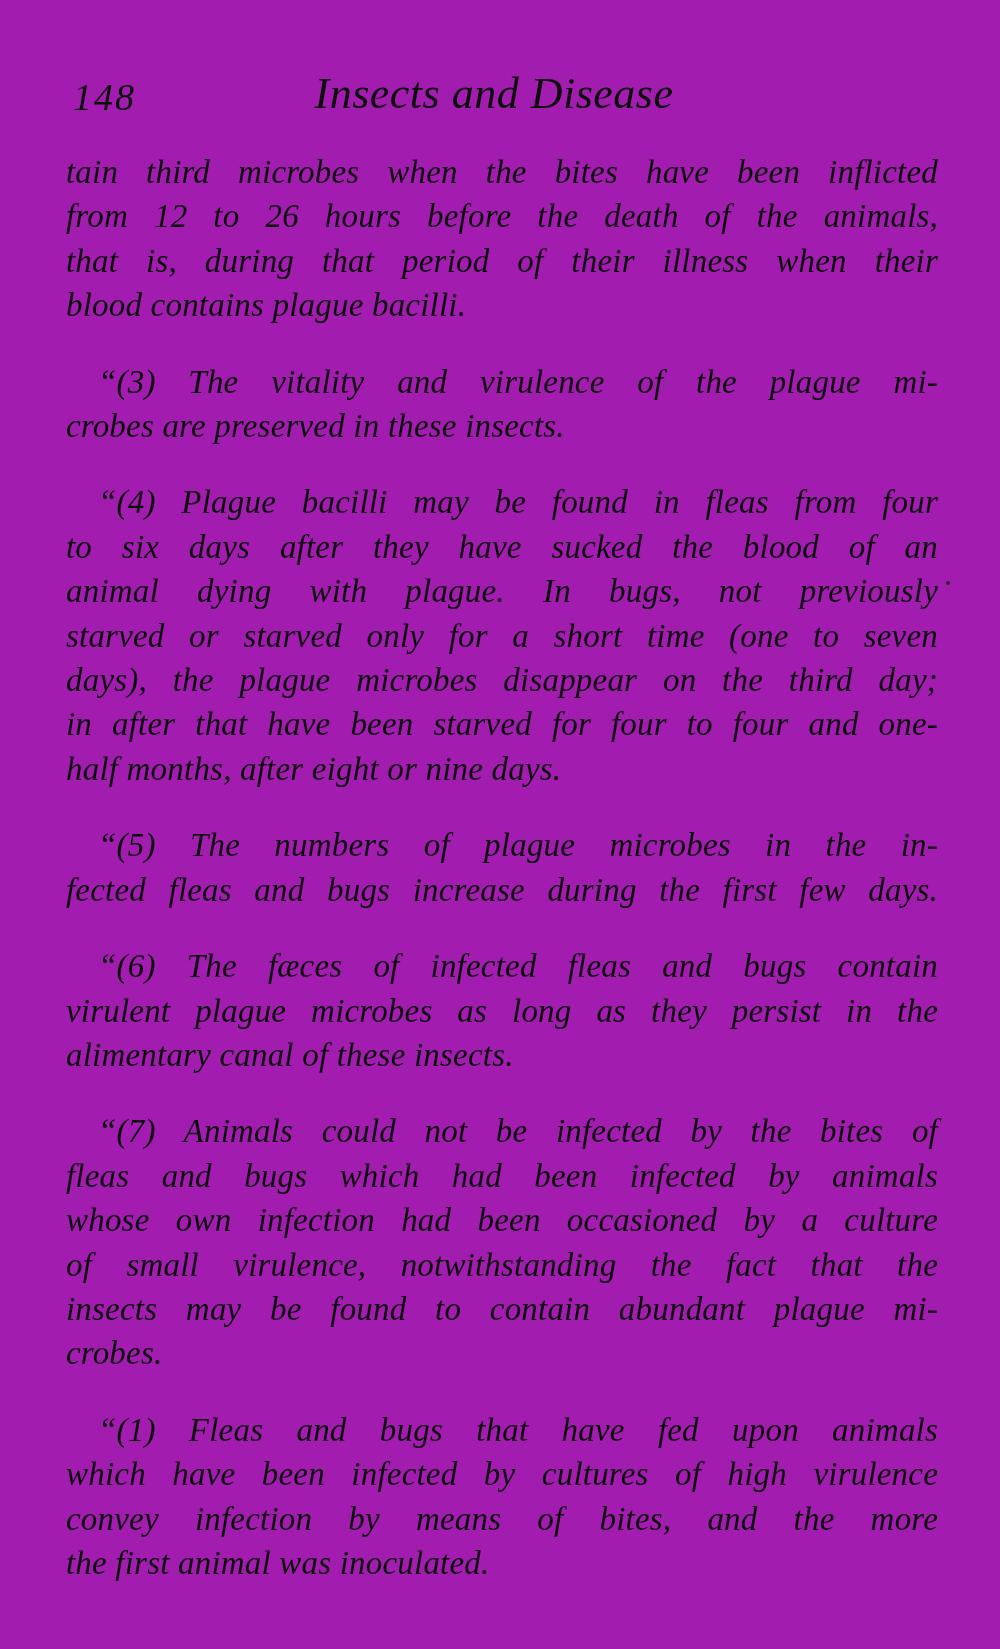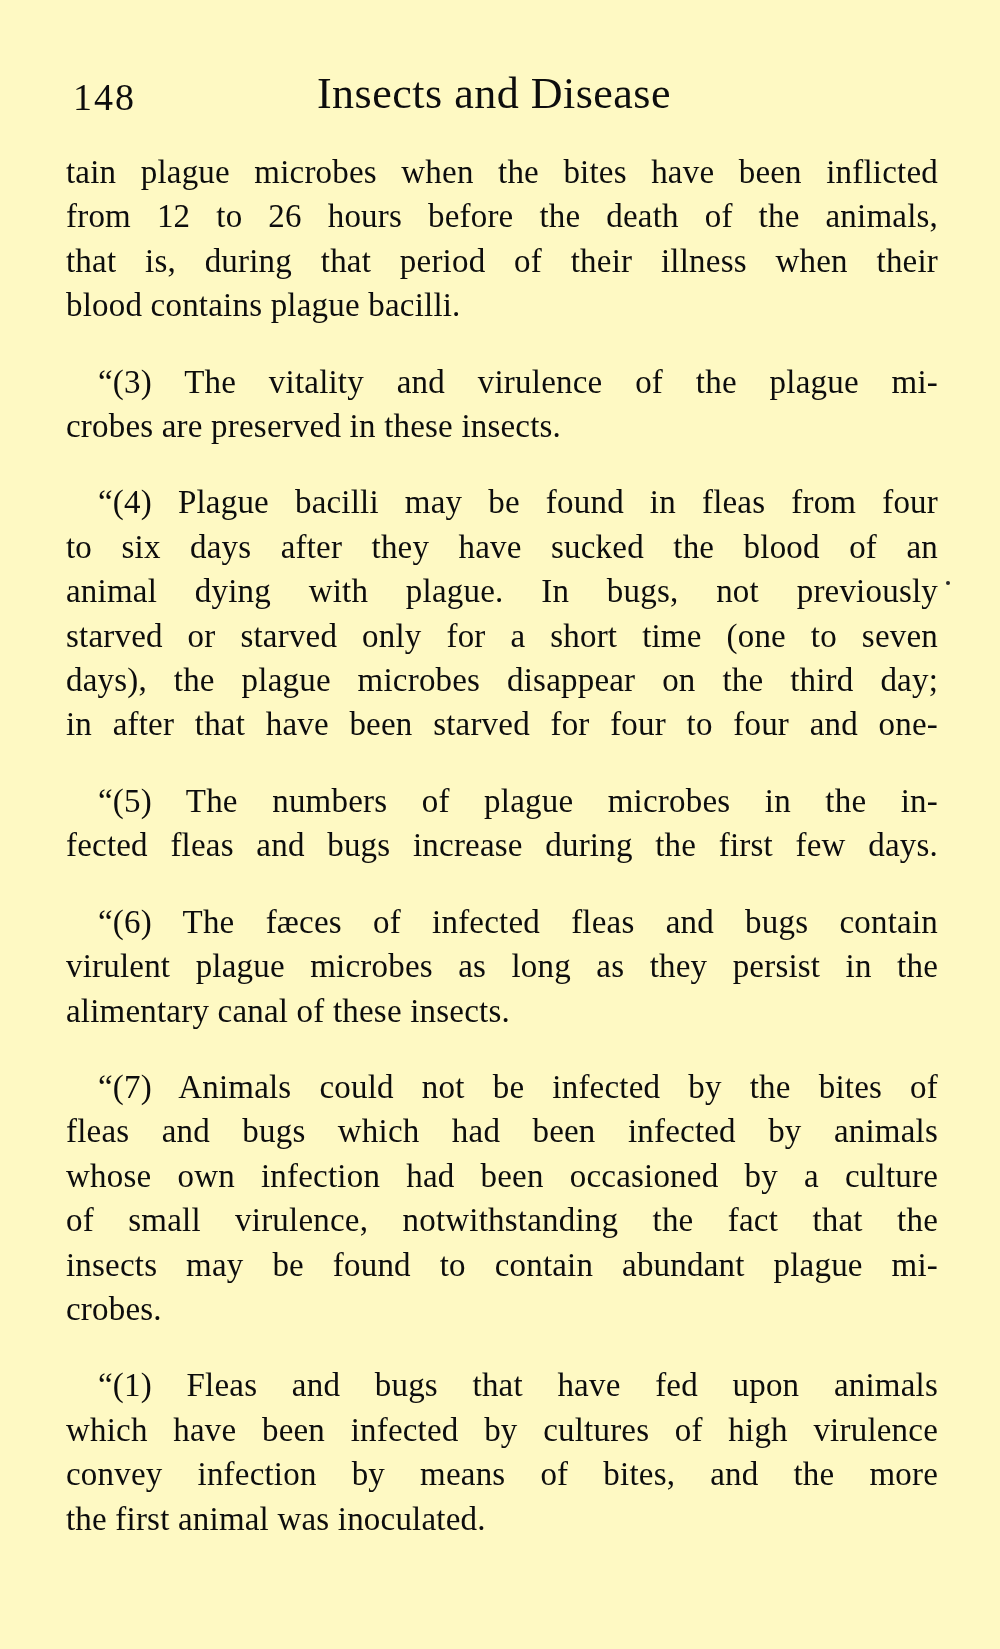--- a/index.html
+++ b/index.html
@@ -11,21 +11,22 @@
     height: 1649px;
     background: #ffffff;
     position: relative;
     overflow: hidden;
     font-family: "Liberation Serif", serif;
     color: #0d0d0d;
   }
   .page {
     position: absolute;
     inset: 0;
-    background: #fef9c3;
+    background: #a21caf;
+    font-style: italic;
   }
   .page-header {
     position: absolute;
     top: 72px;
     left: 0;
     width: 1000px;
     height: 60px;
   }
   .page-number {
     position: absolute;
@@ -80,32 +81,33 @@
 <body style="color: rgb(13, 13, 13); background: rgb(255, 255, 255);">
 
 <div class="page">
 
   <div class="page-header">
     <span class="page-number">148</span>
     <h1 class="page-title">Insects and Disease</h1>
   </div>
 
   <div class="body-text">
-      <div class="line j">tain plague microbes when the bites have been inflicted</div>
+      <div class="line j">tain third microbes when the bites have been inflicted</div>
       <div class="line j">from 12 to 26 hours before the death of the animals,</div>
       <div class="line j">that is, during that period of their illness when their</div>
       <div class="line">blood contains plague bacilli.</div>
       <div class="line j indent">“(3) The vitality and virulence of the plague mi-</div>
       <div class="line">crobes are preserved in these insects.</div>
       <div class="line j indent">“(4) Plague bacilli may be found in fleas from four</div>
       <div class="line j">to six days after they have sucked the blood of an</div>
       <div class="line j">animal dying with plague. In bugs, not previously</div>
       <div class="line j">starved or starved only for a short time (one to seven</div>
       <div class="line j">days), the plague microbes disappear on the third day;</div>
       <div class="line j">in after that have been starved for four to four and one-</div>
+      <div class="line">half months, after eight or nine days.</div>
       <div class="line j indent">“(5) The numbers of plague microbes in the in-</div>
       <div class="line j">fected fleas and bugs increase during the first few days.</div>
       <div class="line j indent">“(6) The fæces of infected fleas and bugs contain</div>
       <div class="line j">virulent plague microbes as long as they persist in the</div>
       <div class="line">alimentary canal of these insects.</div>
       <div class="line j indent">“(7) Animals could not be infected by the bites of</div>
       <div class="line j">fleas and bugs which had been infected by animals</div>
       <div class="line j">whose own infection had been occasioned by a culture</div>
       <div class="line j">of small virulence, notwithstanding the fact that the</div>
       <div class="line j">insects may be found to contain abundant plague mi-</div>

